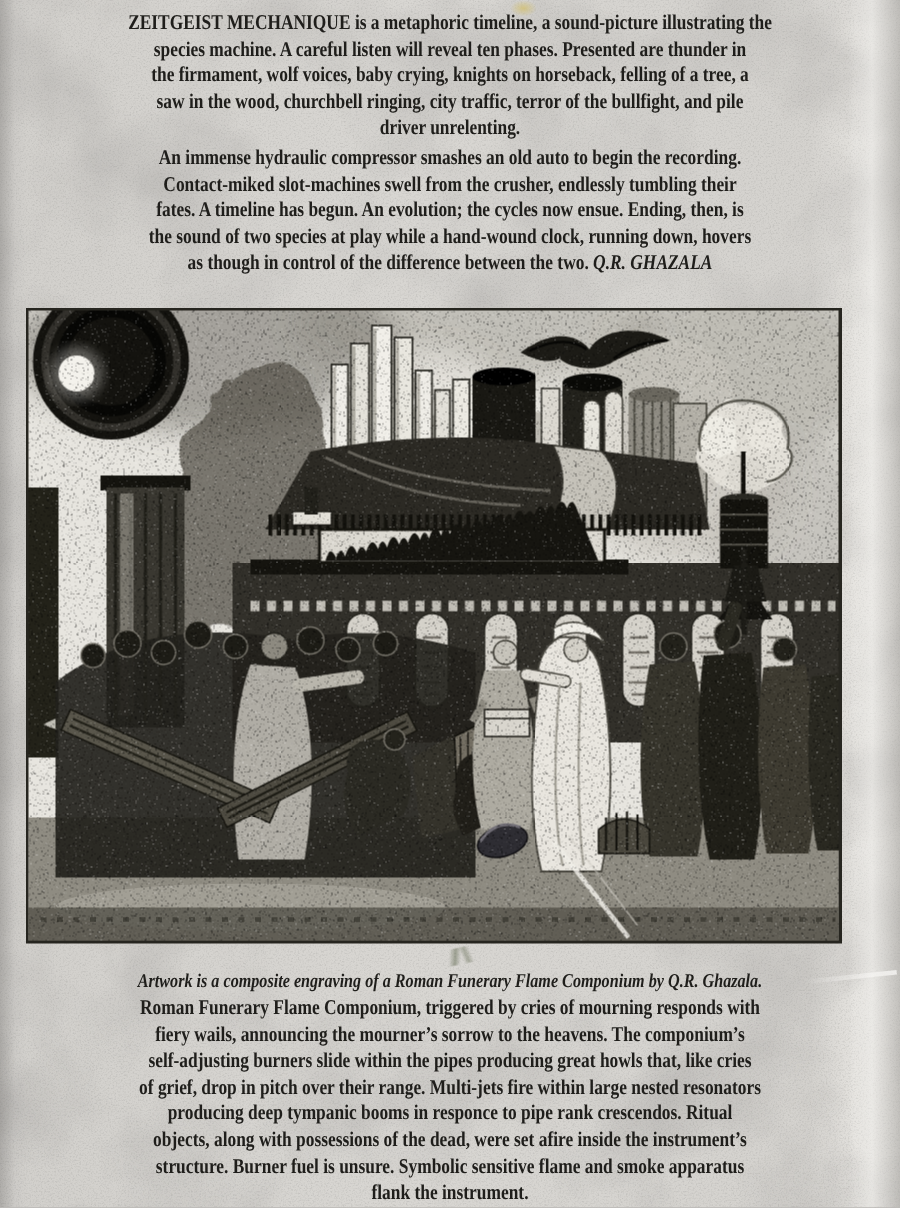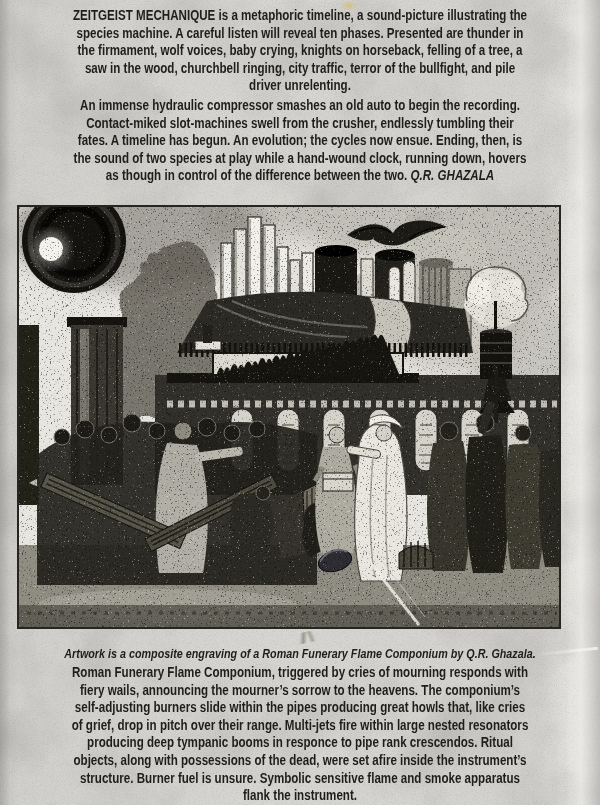--- a/index.html
+++ b/index.html
@@ -1,19 +1,19 @@
 <!DOCTYPE html>
 <html><head>
 <meta charset="utf-8">
 <style>
   html,body{margin:0;padding:0;background:#b9b7b4;}
   .page{
     position:relative;width:600px;height:805px;overflow:hidden;
     background:linear-gradient(90deg,#c6c4c1 0%,#d2d0cc 3%,#d8d6d2 45%,#d4d2ce 90%,#e4e2de 95%,#cfcdc9 100%);
-    font-family:Liberation Sans, sans-serif;color:#1f1e1b;
+    font-family:Liberation Serif, serif;color:#1f1e1b;
   }
   .paper{position:absolute;left:0;top:0;z-index:1;pointer-events:none;}
   .txt{
     position:absolute;width:724px;left:-62px;z-index:2;
     text-align:center;font-weight:700;font-size:14px;line-height:17.6px;
     transform:scaleX(.828);transform-origin:50% 0;
     white-space:pre-line;color:#1f1e1b;
   }
   .intro{top:7px}
   .recording{top:97px}

